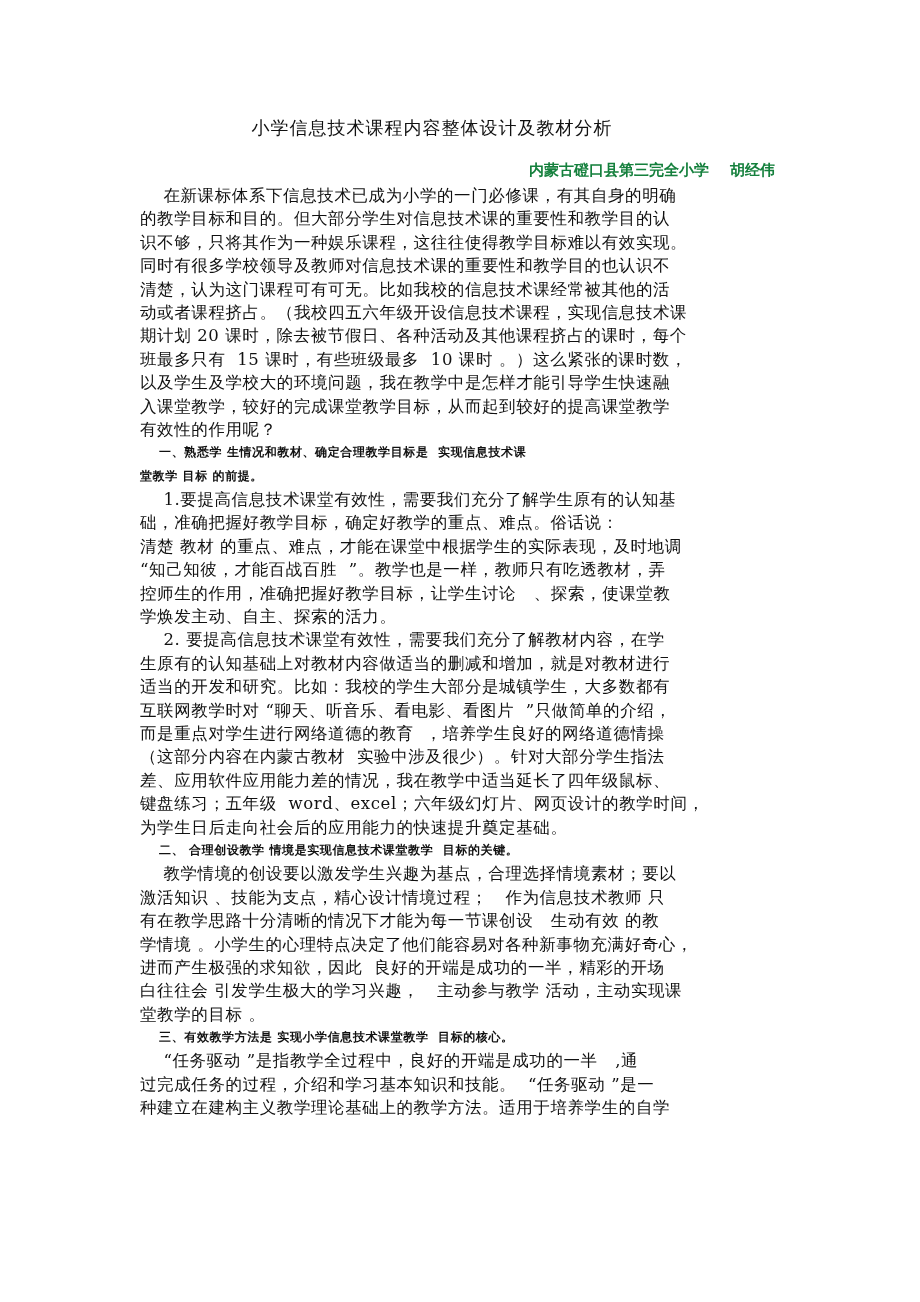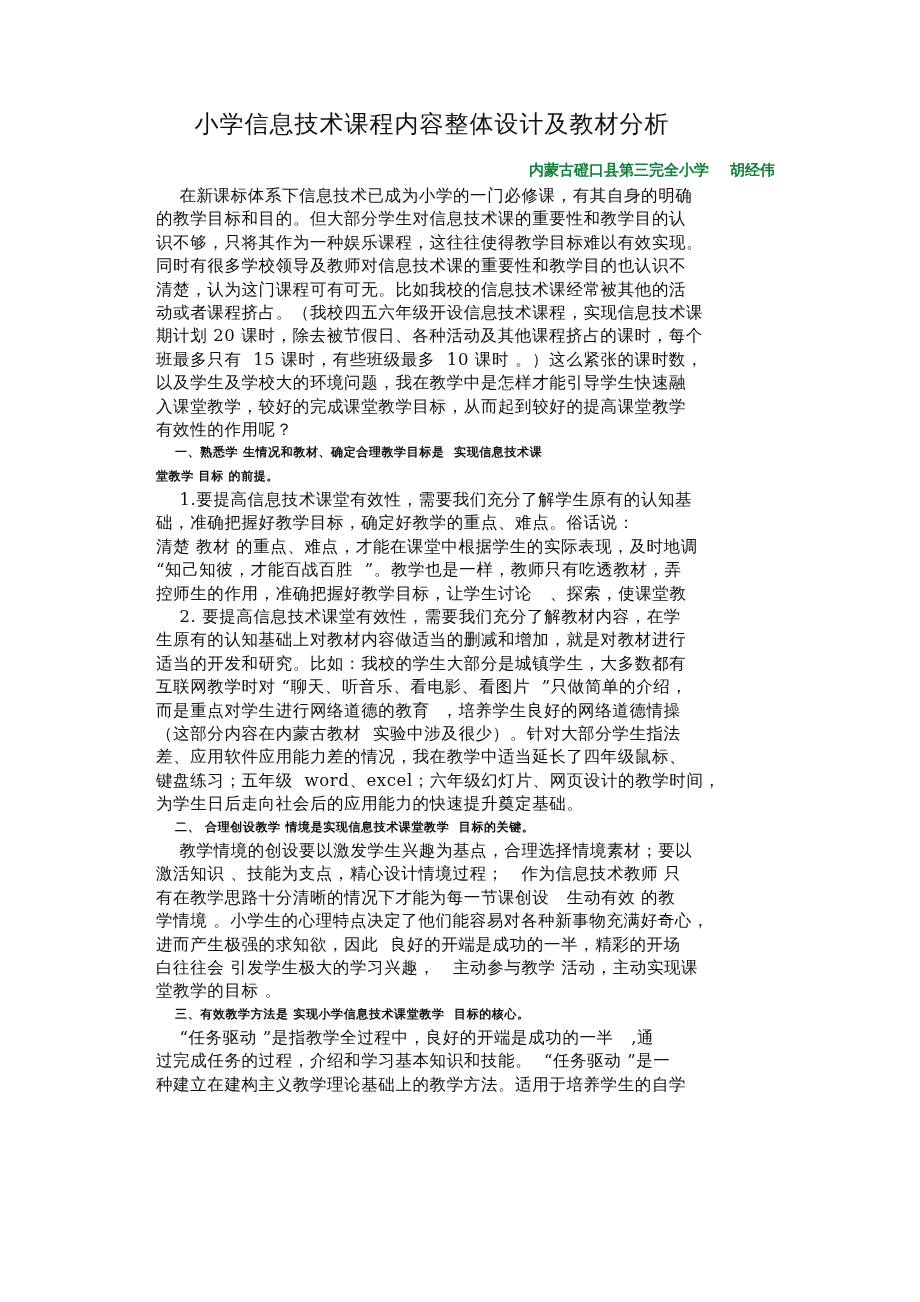--- a/index.html
+++ b/index.html
@@ -1,24 +1,24 @@
 <!DOCTYPE html>
 <html><head>
 <meta charset="utf-8">
 <style>
   html, body { margin: 0; padding: 0; background: #ffffff; }
   body { width: 920px; height: 1302px; position: relative; overflow: hidden;
          font-family: "DejaVu Serif", "Liberation Serif", serif; color: #111; }
   .page { position: absolute; left: 0; top: 0; width: 920px; height: 1302px; background: #fff; }
-  .title { position: absolute; left: 0; width: 864px; top: 108px; text-align: center;
-           font-family: "DejaVu Sans", "Liberation Sans", sans-serif; font-size: 24px;
+  .title { position: absolute; left: 0; width: 864px; top: 116px; text-align: center;
+           font-family: "DejaVu Sans", "Liberation Sans", sans-serif; font-size: 18px;
            letter-spacing: 1px; color: #111; }
   .byline { position: absolute; right: 145px; top: 161px; font-family: "DejaVu Sans", "Liberation Sans", sans-serif;
             font-size: 15px; font-weight: bold; color: #15803d; white-space: pre; }
-  .body { position: absolute; left: 140px; top: 184px; width: 640px; margin-left: 16px; }
+  .body { position: absolute; left: 140px; top: 184px; width: 640px; }
   .line { display: block; height: 23.4px; line-height: 23.4px; font-size: 16.5px; white-space: pre;
           letter-spacing: 0.6px; }
   .line.bold { font-family: "DejaVu Sans", "Liberation Sans", sans-serif; font-weight: bold; font-size: 12px; }
 </style>
 </head>
 <body>
 
 <div class="page">
   <div class="title">小学信息技术课程内容整体设计及教材分析</div>
   <div class="byline">内蒙古磴口县第三完全小学    胡经伟</div>
@@ -34,20 +34,21 @@
       <span class="line">以及学生及学校大的环境问题，我在教学中是怎样才能引导学生快速融</span>
       <span class="line">入课堂教学，较好的完成课堂教学目标，从而起到较好的提高课堂教学</span>
       <span class="line">有效性的作用呢？</span>
       <span class="line bold">    一、熟悉学 生情况和教材、确定合理教学目标是  实现信息技术课</span>
       <span class="line bold">堂教学 目标 的前提。</span>
       <span class="line">    1.要提高信息技术课堂有效性，需要我们充分了解学生原有的认知基</span>
       <span class="line">础，准确把握好教学目标，确定好教学的重点、难点。俗话说：</span>
       <span class="line">清楚 教材 的重点、难点，才能在课堂中根据学生的实际表现，及时地调</span>
       <span class="line">“知己知彼，才能百战百胜  ”。教学也是一样，教师只有吃透教材，弄</span>
       <span class="line">控师生的作用，准确把握好教学目标，让学生讨论   、探索，使课堂教</span>
+      <span class="line">学焕发主动、自主、探索的活力。</span>
       <span class="line">    2. 要提高信息技术课堂有效性，需要我们充分了解教材内容，在学</span>
       <span class="line">生原有的认知基础上对教材内容做适当的删减和增加，就是对教材进行</span>
       <span class="line">适当的开发和研究。比如：我校的学生大部分是城镇学生，大多数都有</span>
       <span class="line">互联网教学时对 “聊天、听音乐、看电影、看图片  ”只做简单的介绍，</span>
       <span class="line">而是重点对学生进行网络道德的教育  ，培养学生良好的网络道德情操</span>
       <span class="line">（这部分内容在内蒙古教材  实验中涉及很少）。针对大部分学生指法</span>
       <span class="line">差、应用软件应用能力差的情况，我在教学中适当延长了四年级鼠标、</span>
       <span class="line">键盘练习；五年级  word、excel；六年级幻灯片、网页设计的教学时间，</span>
       <span class="line">为学生日后走向社会后的应用能力的快速提升奠定基础。</span>
       <span class="line bold">    二、 合理创设教学 情境是实现信息技术课堂教学  目标的关键。</span>

